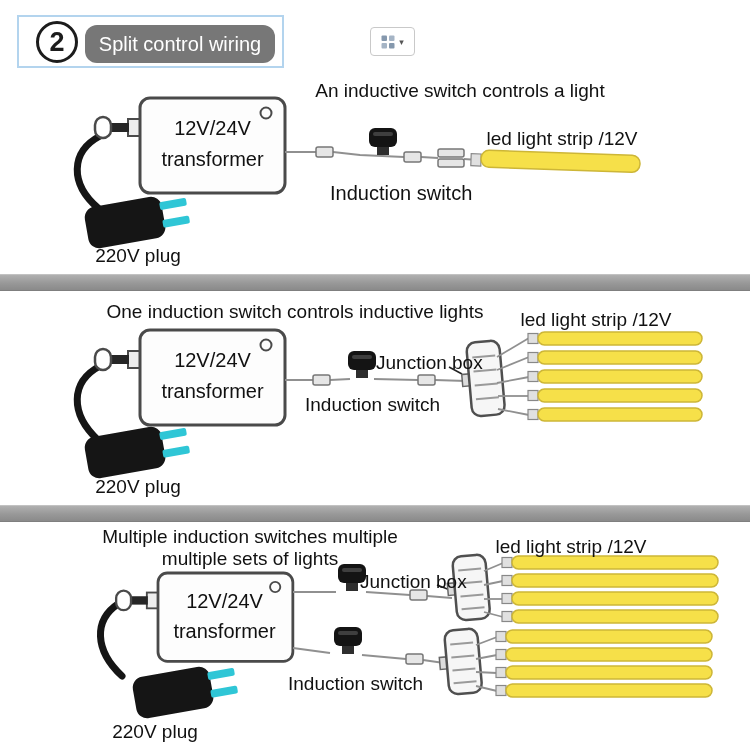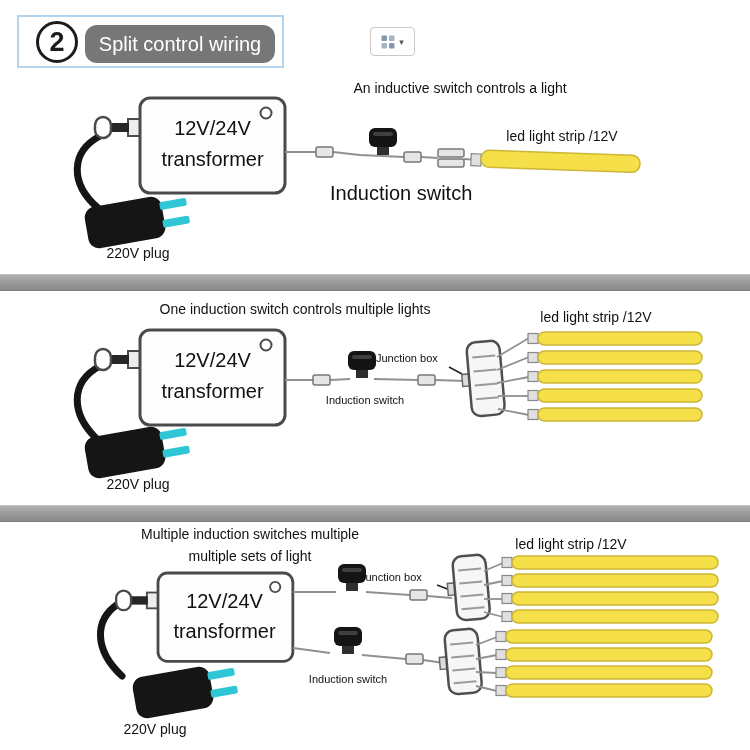--- a/index.html
+++ b/index.html
@@ -1,21 +1,21 @@
 <!DOCTYPE html>
 <html><head>
 <meta charset="utf-8">
 <style>
   * { margin:0; padding:0; box-sizing:border-box; }
   html,body { width:750px; height:750px; }
   body { font-family:"Liberation Sans", sans-serif; background:#ffffff; }
   .stage { position:relative; width:750px; height:750px; background:#fff; overflow:hidden; }
   .art { position:absolute; left:0; top:0; width:750px; height:750px; }
-  .lbl { position:absolute; color:#111; font-size:14px; line-height:1.15; text-align:center; white-space:nowrap; }
-  .lbl.small { font-size:11px; }
+  .lbl { position:absolute; color:#111; font-size:19px; line-height:1.15; text-align:center; white-space:nowrap; }
+  .lbl.small { font-size:19px; }
   .lbl.mid { font-size:20px; }
   .divider { position:absolute; left:0; width:750px; height:17px;
              background:linear-gradient(180deg,#b0b0b0,#989898 55%,#8a8a8a);
              border-top:1px solid #c2c2c2; border-bottom:1px solid #7f7f7f; }
   .sel-box { position:absolute; left:17px; top:15px; width:267px; height:53px;
              border:2px solid #b3d4ee; background:#fff; }
   .num-circle { position:absolute; left:36px; top:21px; width:42px; height:42px;
              border:3px solid #1c1c1c; border-radius:50%; background:#fff;
              display:flex; align-items:center; justify-content:center;
              font-size:27px; font-weight:bold; color:#1c1c1c; }
@@ -241,30 +241,30 @@
   <div class="divider" style="top:274px;"></div>
   <div class="divider" style="top:505px;"></div>
 
   <div class="lbl" style="left:295px; top:80px; width:330px;">An inductive switch controls a light</div>
   <div class="lbl mid" style="left:140px; top:117px; width:145px;">12V/24V</div>
   <div class="lbl mid" style="left:140px; top:148px; width:145px;">transformer</div>
   <div class="lbl" style="left:478px; top:128px; width:168px;">led light strip /12V</div>
   <div class="lbl mid" style="left:330px; top:182px; width:135px;">Induction switch</div>
   <div class="lbl" style="left:78px; top:245px; width:120px;">220V plug</div>
 
-  <div class="lbl" style="left:80px; top:301px; width:430px;">One induction switch controls multiple lights</div>
+  <div class="lbl" style="left:80px; top:301px; width:430px;">One induction switch controls inductive lights</div>
   <div class="lbl" style="left:512px; top:309px; width:168px;">led light strip /12V</div>
   <div class="lbl mid" style="left:140px; top:349px; width:145px;">12V/24V</div>
   <div class="lbl mid" style="left:140px; top:380px; width:145px;">transformer</div>
   <div class="lbl small" style="left:376px; top:352px; width:84px; text-align:left;">Junction box</div>
   <div class="lbl small" style="left:305px; top:394px; width:120px;">Induction switch</div>
   <div class="lbl" style="left:78px; top:476px; width:120px;">220V plug</div>
 
   <div class="lbl" style="left:85px; top:526px; width:330px;">Multiple induction switches multiple</div>
-  <div class="lbl" style="left:85px; top:548px; width:330px;">multiple sets of light</div>
+  <div class="lbl" style="left:85px; top:548px; width:330px;">multiple sets of lights</div>
   <div class="lbl" style="left:487px; top:536px; width:168px;">led light strip /12V</div>
   <div class="lbl small" style="left:360px; top:571px; width:84px; text-align:left;">Junction box</div>
   <div class="lbl mid" style="left:158px; top:590px; width:133px;">12V/24V</div>
   <div class="lbl mid" style="left:158px; top:620px; width:133px;">transformer</div>
   <div class="lbl small" style="left:288px; top:673px; width:120px;">Induction switch</div>
   <div class="lbl" style="left:95px; top:721px; width:120px;">220V plug</div>
 
 </div>
 
 </body></html>

